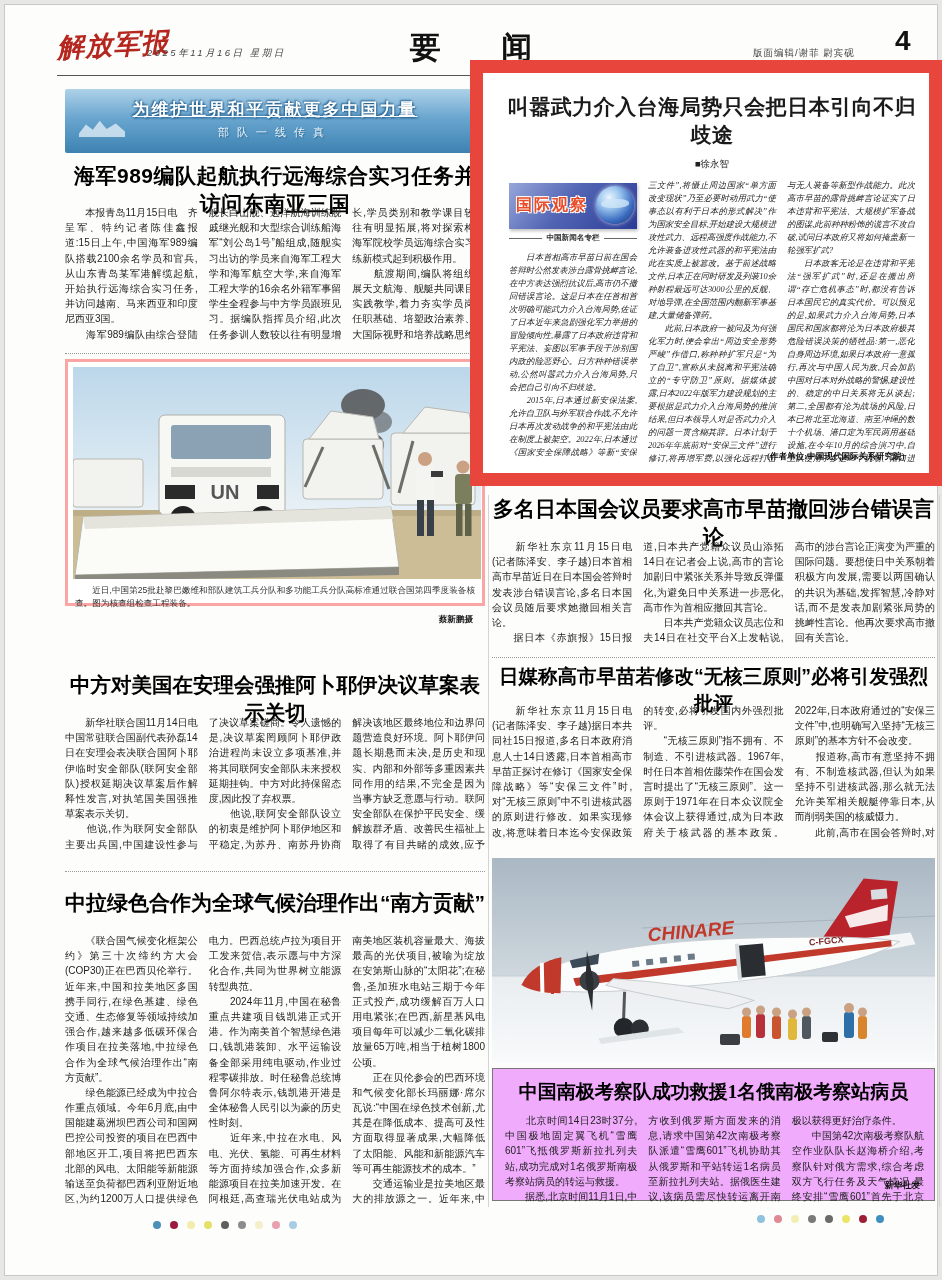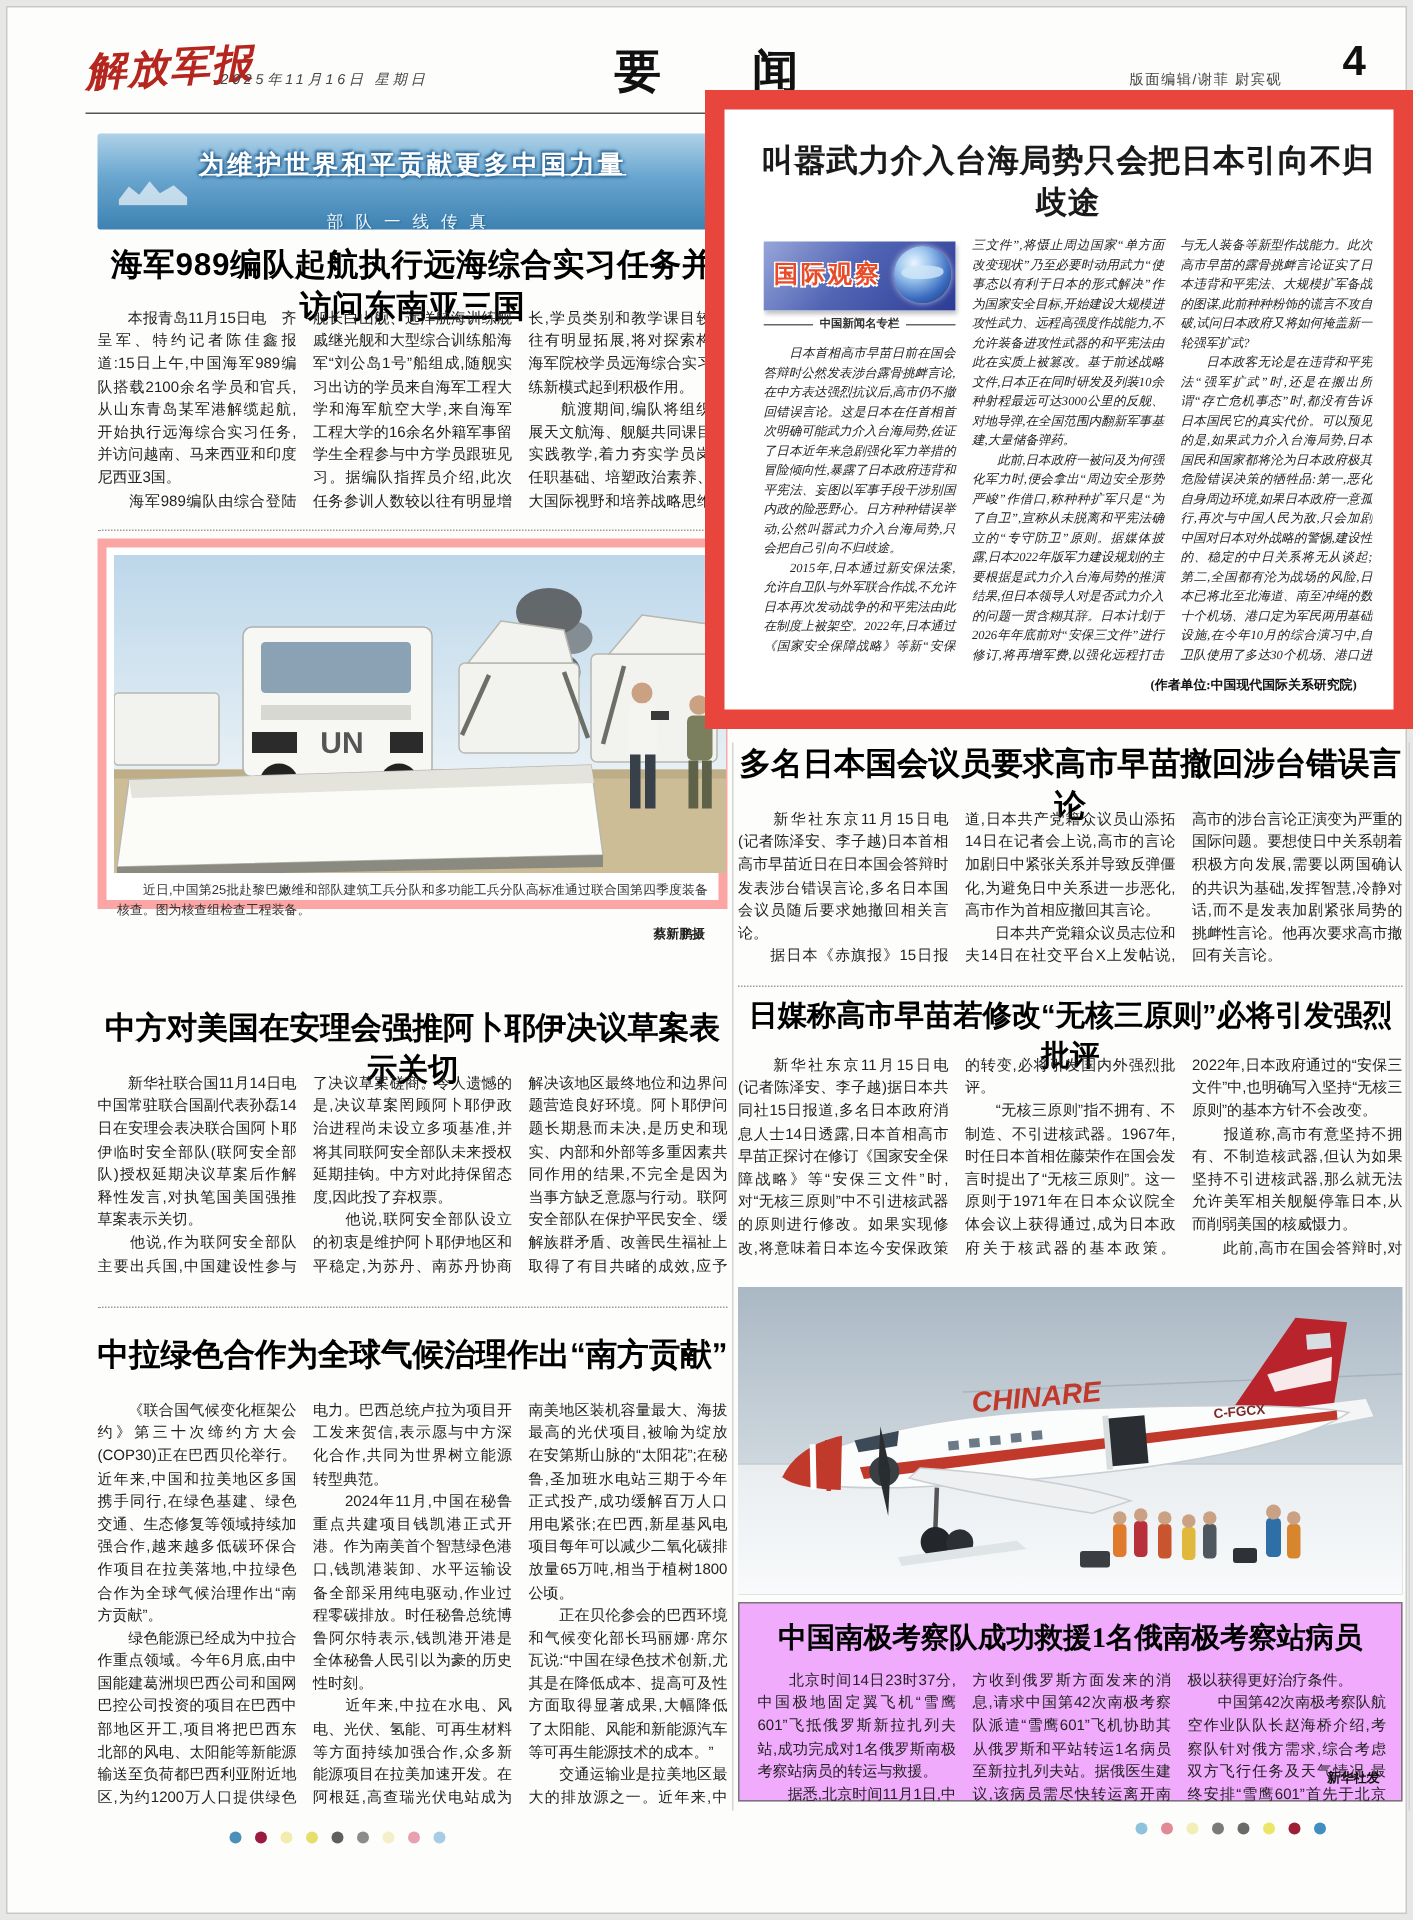--- a/index.html
+++ b/index.html
@@ -27,30 +27,30 @@
   .dotted{border-top:1px dotted #9a9a9a;}
   .vrule{position:absolute;width:0;border-left:1px solid #d4d4d2;}
 
   
   .banner{position:absolute;left:60px;top:84px;width:420px;height:64px;border-radius:2px;overflow:hidden;
           background:linear-gradient(180deg,#aed2e8 0%,#6aa6cf 45%,#3d82b2 100%);}
   .banner:before{content:"";position:absolute;left:14px;top:30px;width:46px;height:18px;background:#e8f2f8;
                  clip-path:polygon(0 80%,15% 30%,30% 60%,45% 10%,60% 55%,80% 25%,100% 70%,100% 100%,0 100%);opacity:.75;}
   .banner-title{position:relative;text-align:center;margin-top:9px;font-size:17px;font-weight:bold;color:#fff;
                 letter-spacing:2px;text-shadow:1px 1px 2px #1d5a8c,-1px -1px 2px #1d5a8c;text-decoration:underline;}
-  .banner-sub{position:relative;text-align:center;margin-top:19px;font-size:11px;color:#f0f6fa;letter-spacing:8px;
+  .banner-sub{position:relative;text-align:center;margin-top:4px;font-size:11px;color:#f0f6fa;letter-spacing:8px;
               text-shadow:1px 1px 1px #2a6a98;}
 
   
   .navy-headline{left:60px;top:157px;width:420px;font-size:21px;letter-spacing:.5px;}
   .navy-cols{left:60px;top:200px;width:420px;height:144px;}
   .sep-photo{left:60px;top:348px;width:420px;}
 
   
-  .photo1{position:absolute;left:60px;top:354px;width:420px;height:247px;border:6px solid #fca5a5;
+  .photo1{position:absolute;left:60px;top:354px;width:420px;height:247px;border:3px solid #fca5a5;
           box-shadow:0 0 0 2px #fff inset;background:#fff;padding:5px;box-sizing:border-box;}
   .photo1 svg{display:block;}
   .photo1-cap{font-size:8.6px;line-height:1.5;text-align:justify;margin-top:5px;color:#333;padding:0 2px;position:relative;height:44px;}
   .photo1-credit{position:absolute;right:4px;bottom:2px;font-weight:bold;color:#222;}
 
   
   .redbox{position:absolute;left:465px;top:55px;width:472px;height:426px;box-sizing:border-box;
           border:13px solid #e8463c;background:#fff;z-index:9;padding-left:12px;}
   .obs-headline{margin:20px 10px 0;font-size:21px;font-weight:bold;text-align:center;letter-spacing:.5px;}
   .obs-byline{text-align:center;font-size:9.5px;margin-top:9px;color:#222;font-family:"Liberation Serif",serif;}
@@ -193,20 +193,21 @@
         </g>
       </svg>
       <figcaption class="photo1-cap">
         <span>　　近日,中国第25批赴黎巴嫩维和部队建筑工兵分队和多功能工兵分队高标准通过联合国第四季度装备核查。图为核查组检查工程装备。</span>
         <span class="photo1-credit">蔡新鹏摄</span>
       </figcaption>
     </figure>
 
     <div class="redbox">
       <div class="obs-headline">叫嚣武力介入台海局势只会把日本引向不归歧途</div>
+      <div class="obs-byline">■徐永智</div>
       <div class="obs-cols">
         <div class="obs-badge">
           <div class="badge-top">
             <span class="badge-title">国际观察</span>
             <span class="badge-globe"></span>
           </div>
           <div class="badge-sub">中国新闻名专栏</div>
         </div>
         <div class="obs-text">　　日本首相高市早苗日前在国会答辩时公然发表涉台露骨挑衅言论,在中方表达强烈抗议后,高市仍不撤回错误言论。这是日本在任首相首次明确可能武力介入台海局势,佐证了日本近年来急剧强化军力举措的冒险倾向性,暴露了日本政府违背和平宪法、妄图以军事手段干涉别国内政的险恶野心。日方种种错误举动,公然叫嚣武力介入台海局势,只会把自己引向不归歧途。
 　　2015年,日本通过新安保法案,允许自卫队与外军联合作战,不允许日本再次发动战争的和平宪法由此在制度上被架空。2022年,日本通过《国家安全保障战略》等新“安保三文件”,将慑止周边国家“单方面改变现状”乃至必要时动用武力“使事态以有利于日本的形式解决”作为国家安全目标,开始建设大规模进攻性武力、远程高强度作战能力,不允许装备进攻性武器的和平宪法由此在实质上被篡改。基于前述战略文件,日本正在同时研发及列装10余种射程最远可达3000公里的反舰、对地导弹,在全国范围内翻新军事基建,大量储备弹药。

